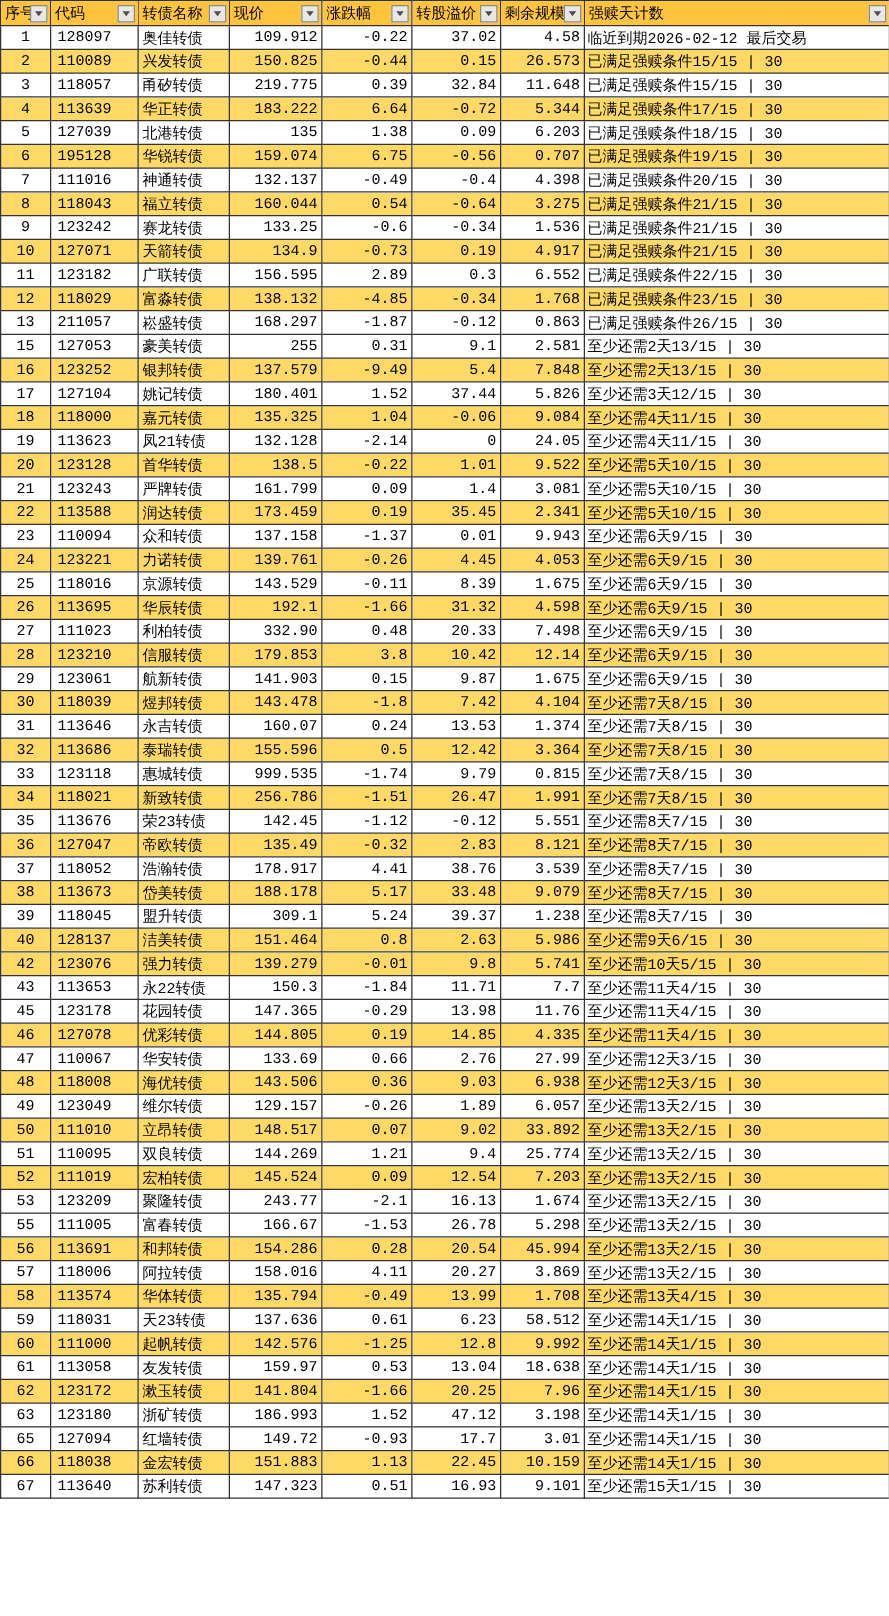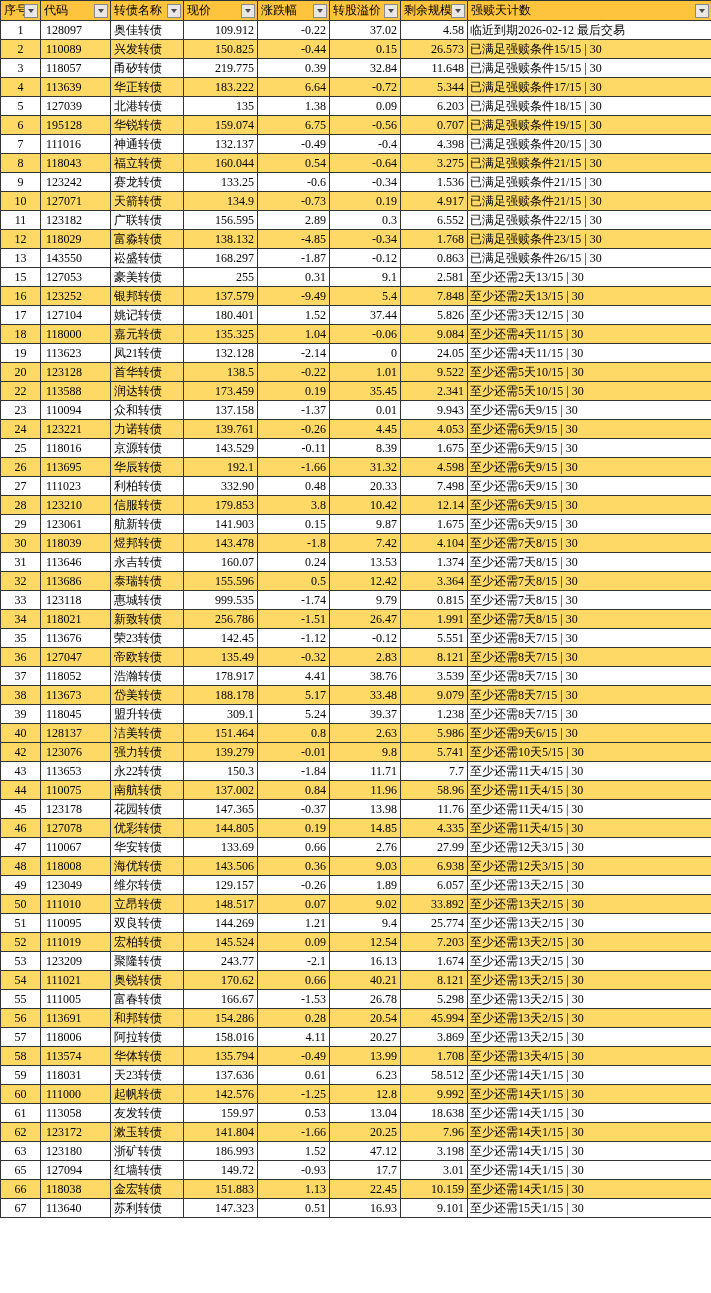--- a/index.html
+++ b/index.html
@@ -8,20 +8,21 @@
     width: 711px;
     height: 1293px;
     overflow: hidden;
     background: #ffffff;
     font-family: "Liberation Serif", "DejaVu Serif", serif;
   }
   table.grid {
     border-collapse: collapse;
     table-layout: fixed;
     width: 711px;
+    font-family: Liberation Mono, monospace;
   }
   table.grid col.c-seq     { width: 40px; }
   table.grid col.c-code    { width: 70px; }
   table.grid col.c-name    { width: 73px; }
   table.grid col.c-price   { width: 74px; }
   table.grid col.c-change  { width: 72px; }
   table.grid col.c-premium { width: 71px; }
   table.grid col.c-size    { width: 67px; }
   table.grid col.c-status  { width: 244px; }
 
@@ -262,21 +263,21 @@
     <td>118029</td>
     <td>富淼转债</td>
     <td>138.132</td>
     <td>-4.85</td>
     <td>-0.34</td>
     <td>1.768</td>
     <td>已满足强赎条件23/15 | 30</td>
   </tr>
       <tr>
     <td>13</td>
-    <td>143550</td>
+    <td>211057</td>
     <td>崧盛转债</td>
     <td>168.297</td>
     <td>-1.87</td>
     <td>-0.12</td>
     <td>0.863</td>
     <td>已满足强赎条件26/15 | 30</td>
   </tr>
       <tr>
     <td>15</td>
     <td>127053</td>
@@ -330,20 +331,30 @@
       <tr class="band">
     <td>20</td>
     <td>123128</td>
     <td>首华转债</td>
     <td>138.5</td>
     <td>-0.22</td>
     <td>1.01</td>
     <td>9.522</td>
     <td>至少还需5天10/15 | 30</td>
   </tr>
+      <tr>
+    <td>21</td>
+    <td>123243</td>
+    <td>严牌转债</td>
+    <td>161.799</td>
+    <td>0.09</td>
+    <td>1.4</td>
+    <td>3.081</td>
+    <td>至少还需5天10/15 | 30</td>
+  </tr>
       <tr class="band">
     <td>22</td>
     <td>113588</td>
     <td>润达转债</td>
     <td>173.459</td>
     <td>0.19</td>
     <td>35.45</td>
     <td>2.341</td>
     <td>至少还需5天10/15 | 30</td>
   </tr>
@@ -540,36 +551,26 @@
       <tr>
     <td>43</td>
     <td>113653</td>
     <td>永22转债</td>
     <td>150.3</td>
     <td>-1.84</td>
     <td>11.71</td>
     <td>7.7</td>
     <td>至少还需11天4/15 | 30</td>
   </tr>
-      <tr class="band">
-    <td>44</td>
-    <td>110075</td>
-    <td>南航转债</td>
-    <td>137.002</td>
-    <td>0.84</td>
-    <td>11.96</td>
-    <td>58.96</td>
-    <td>至少还需11天4/15 | 30</td>
-  </tr>
       <tr>
     <td>45</td>
     <td>123178</td>
     <td>花园转债</td>
     <td>147.365</td>
-    <td>-0.37</td>
+    <td>-0.29</td>
     <td>13.98</td>
     <td>11.76</td>
     <td>至少还需11天4/15 | 30</td>
   </tr>
       <tr class="band">
     <td>46</td>
     <td>127078</td>
     <td>优彩转债</td>
     <td>144.805</td>
     <td>0.19</td>
@@ -640,30 +641,20 @@
       <tr>
     <td>53</td>
     <td>123209</td>
     <td>聚隆转债</td>
     <td>243.77</td>
     <td>-2.1</td>
     <td>16.13</td>
     <td>1.674</td>
     <td>至少还需13天2/15 | 30</td>
   </tr>
-      <tr class="band">
-    <td>54</td>
-    <td>111021</td>
-    <td>奥锐转债</td>
-    <td>170.62</td>
-    <td>0.66</td>
-    <td>40.21</td>
-    <td>8.121</td>
-    <td>至少还需13天2/15 | 30</td>
-  </tr>
       <tr>
     <td>55</td>
     <td>111005</td>
     <td>富春转债</td>
     <td>166.67</td>
     <td>-1.53</td>
     <td>26.78</td>
     <td>5.298</td>
     <td>至少还需13天2/15 | 30</td>
   </tr>

